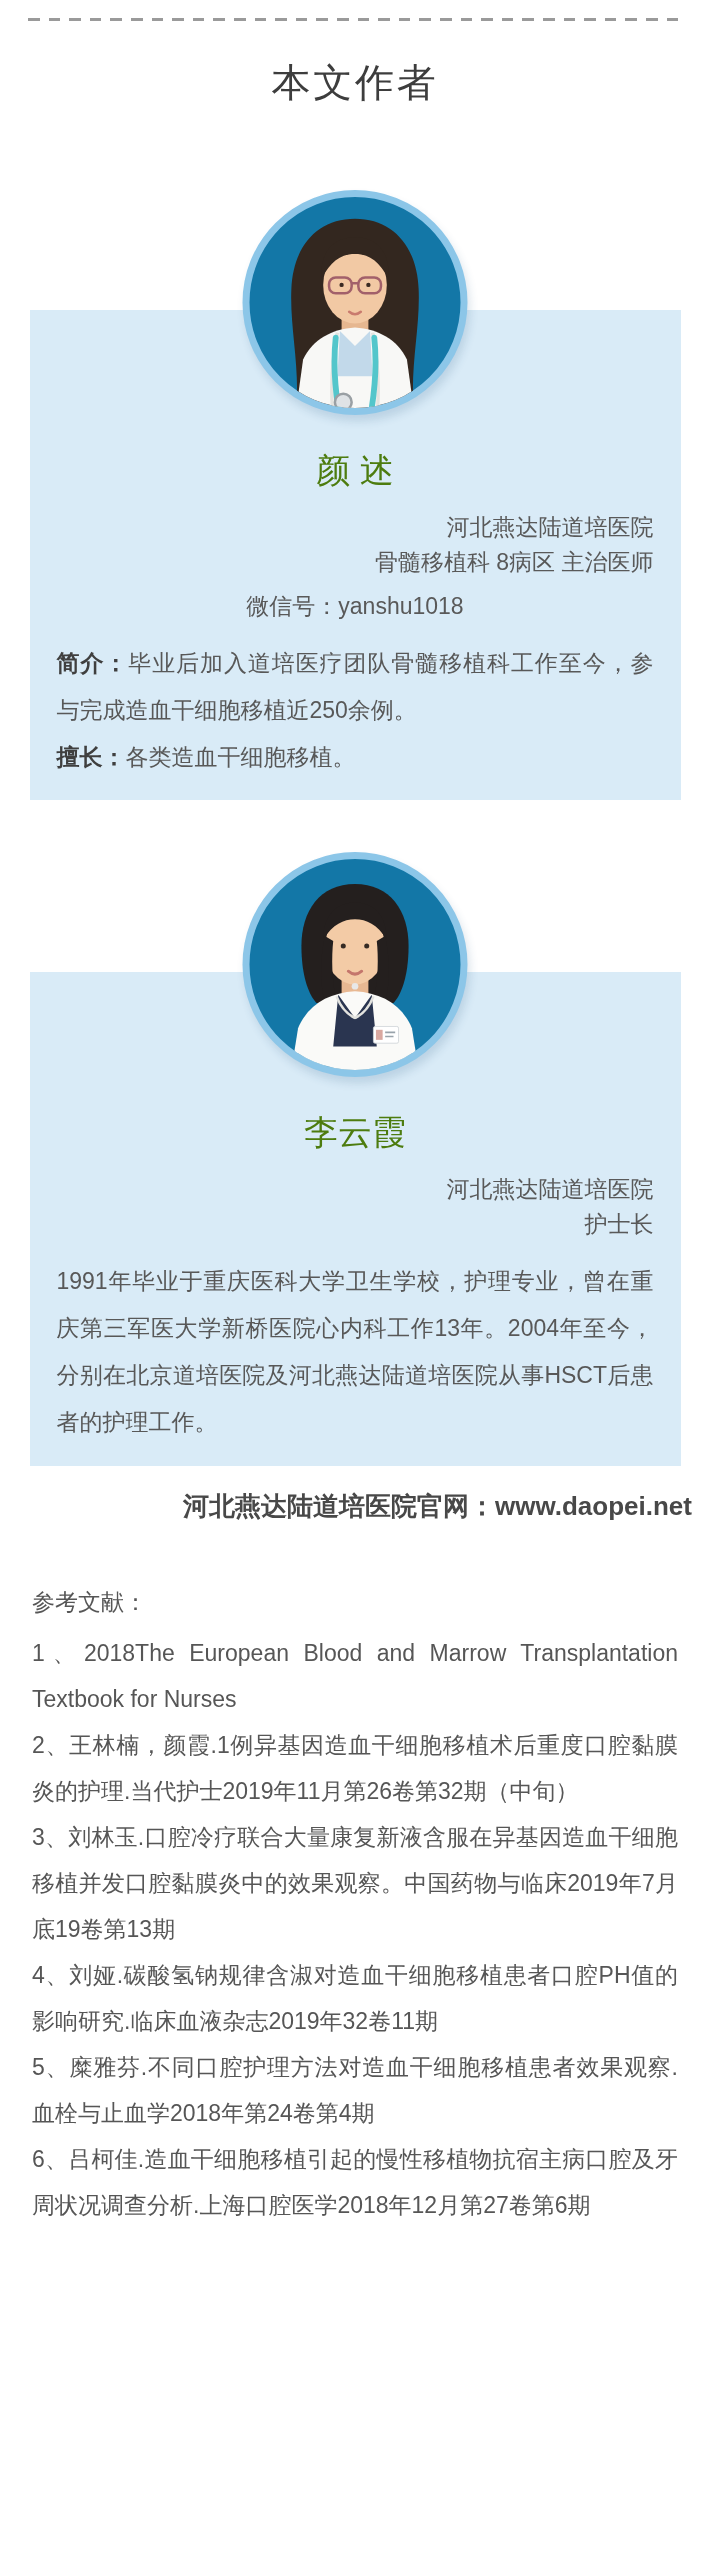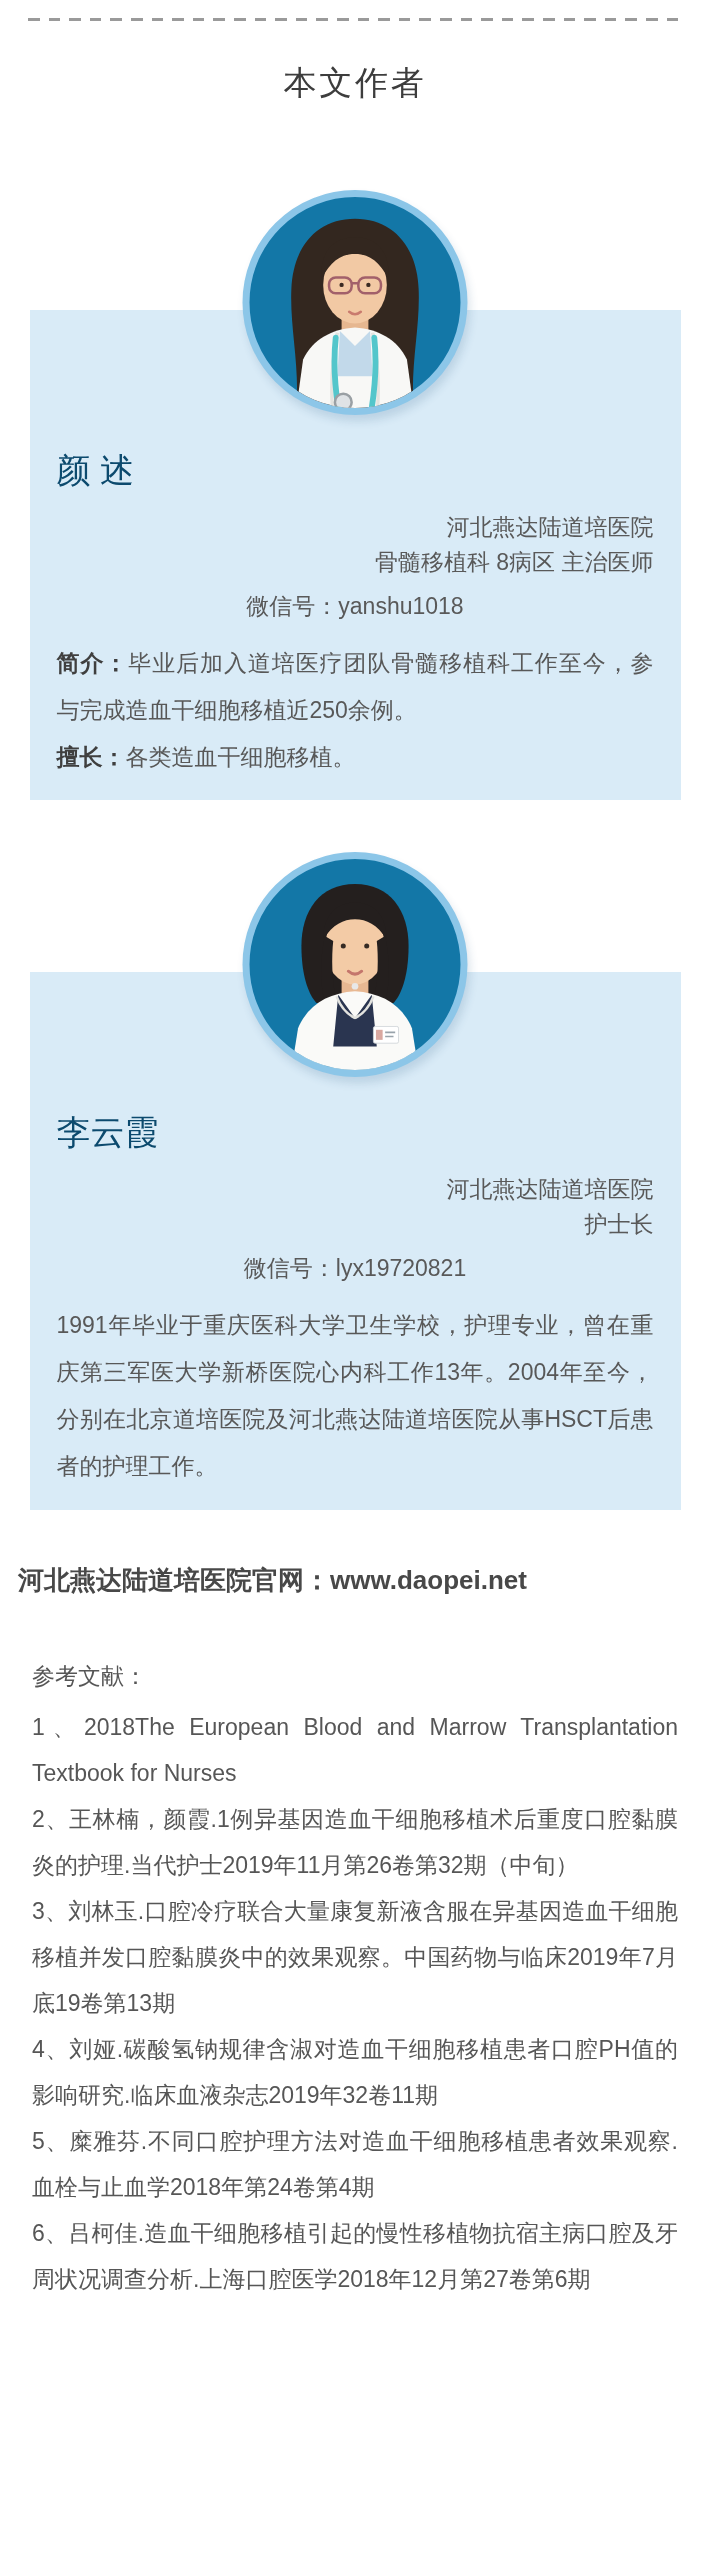--- a/index.html
+++ b/index.html
@@ -17,21 +17,21 @@
     overflow:hidden;
   }
   .divider{
     margin:18px 28px 0;
     height:2.7px;
     background:repeating-linear-gradient(90deg,#9a9a9a 0 11.6px,transparent 11.6px 20.6px);
   }
   .page-title{
     margin:42px 0 0;
     text-align:center;
-    font-size:33px;line-height:39px;
+    font-size:39px;line-height:39px;
     font-weight:400;
     color:#3d3d3d;
     letter-spacing:2.7px;
   }
   .author-card{
     position:relative;
     margin:208px 29.5px 0;
     background:var(--card-bg);
     padding:140px 27px 19.7px;
   }
@@ -42,43 +42,43 @@
     width:225px;height:225px;
     border-radius:50%;
     border:7.2px solid var(--circle-ring);
     background:var(--circle-fill);
     overflow:hidden;
     box-shadow:2.7px 6.3px 8px rgba(40,90,130,.16);
   }
   .photo svg{display:block;width:100%;height:100%;}
   .author-name{
     margin:0 0 19px;
-    text-align:left;
+    text-align:center;
     font-size:34px;line-height:41px;
-    font-weight:400;color:#0c4a6e;
+    font-weight:400;color:#4d7c0f;
   }
   .author-info{
     margin:0;text-align:right;
     font-size:23px;line-height:35px;color:#595959;
   }
   .author-wechat{
     margin:9px 0 0;text-align:center;
     font-size:23px;line-height:35px;color:#595959;
   }
   .bio{
     margin-top:16px;
     font-size:23px;line-height:47px;
     color:#585858;text-align:justify;
   }
   .bio p{margin:0;}
   .bio.spaced p + p{margin-top:17px;}
   .bio .label{font-weight:700;color:#3f3f3f;margin-top:40px;}
   .website-line{
-    margin:52px 18px 0;
-    text-align:left;
+    margin:22px 18px 0;
+    text-align:right;
     font-size:26px;line-height:36px;
     font-weight:700;color:#484848;
   }
   .refs{
     margin:55px 32px 0;
     font-size:23px;line-height:46px;color:#565656;
   }
   .refs p{margin:0;text-align:justify;}
   .refs .refs-heading{text-align:left;margin-bottom:4.5px;}
 </style>
@@ -141,21 +141,20 @@
       <circle cx="126" cy="152" r="4" fill="#e8e8e8"></circle>
       <path d="M104 164 C110 180 118 186 126 190 M148 164 C142 180 134 186 126 190" stroke="#e2e2de" stroke-width="3" fill="none"></path>
       <rect x="148" y="200" width="30" height="20" rx="2" fill="#ffffff" stroke="#cfd4d8"></rect>
       <rect x="151" y="204" width="8" height="12" fill="#d9a8a0"></rect>
       <path d="M162 207 h12 M162 212 h10" stroke="#99a3ab" stroke-width="2"></path>
     </svg>
   </div>
   <h2 class="author-name">李云霞</h2>
   <p class="author-info">河北燕达陆道培医院</p>
   <p class="author-info">护士长</p>
-  <p class="author-wechat">微信号：lyx19720821</p>
   <div class="bio spaced">
     <p>1991年毕业于重庆医科大学卫生学校，护理专业，曾在重庆第三军医大学新桥医院心内科工作13年。2004年至今，分别在北京道培医院及河北燕达陆道培医院从事HSCT后患者的护理工作。</p>
   </div>
 </section>
 
 <p class="website-line">河北燕达陆道培医院官网：www.daopei.net</p>
 
 <div class="refs">
   <p class="refs-heading">参考文献：</p>
   <p>1、2018The European Blood and Marrow Transplantation Textbook for Nurses</p>

